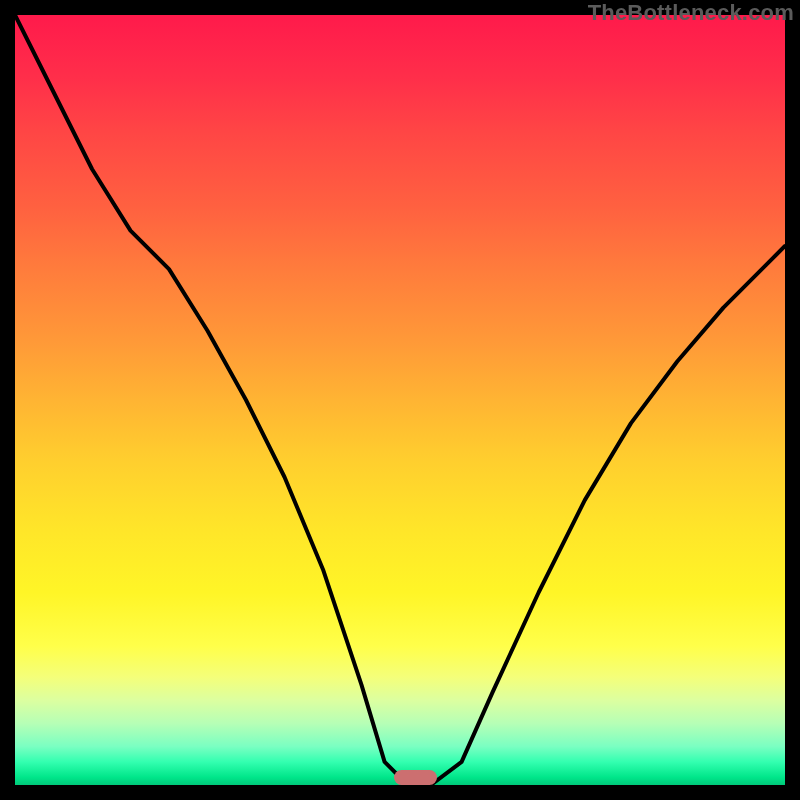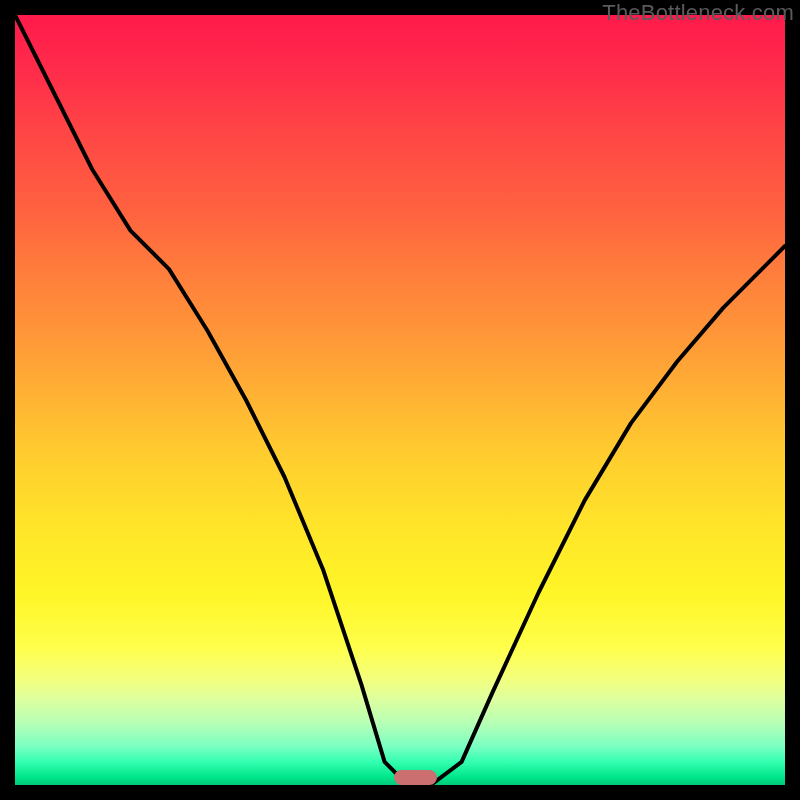--- a/index.html
+++ b/index.html
@@ -45,21 +45,21 @@
       #00e68a 99%,
       #00c97a 100%
     );
   }
   .watermark {
     position: absolute;
     top: 0px;
     right: 6px;
     color: #5b5b5b;
     font-size: 22px;
-    font-weight: 400;
+    font-weight: 700;
     letter-spacing: 0.2px;
     font-family: Arial, sans-serif;
   }
   svg.curve {
     position: absolute;
     left: 0;
     top: 0;
     width: 770px;
     height: 770px;
   }

